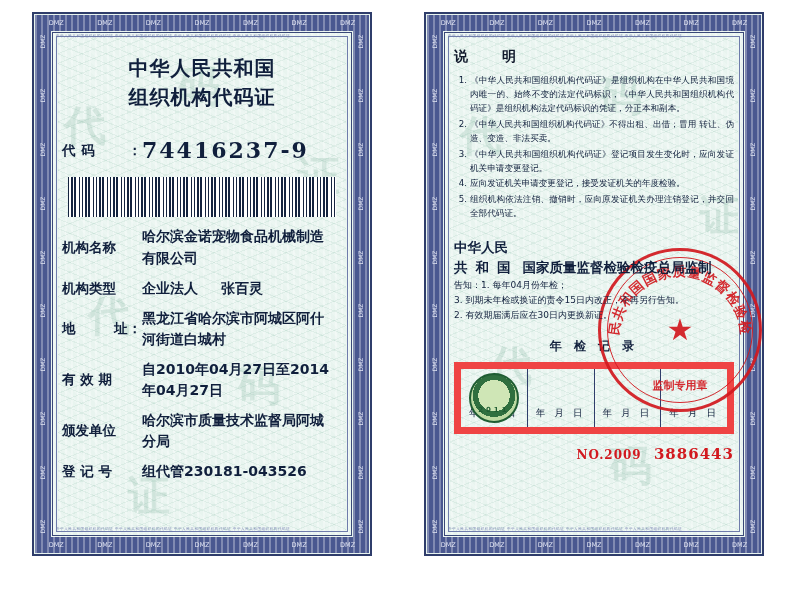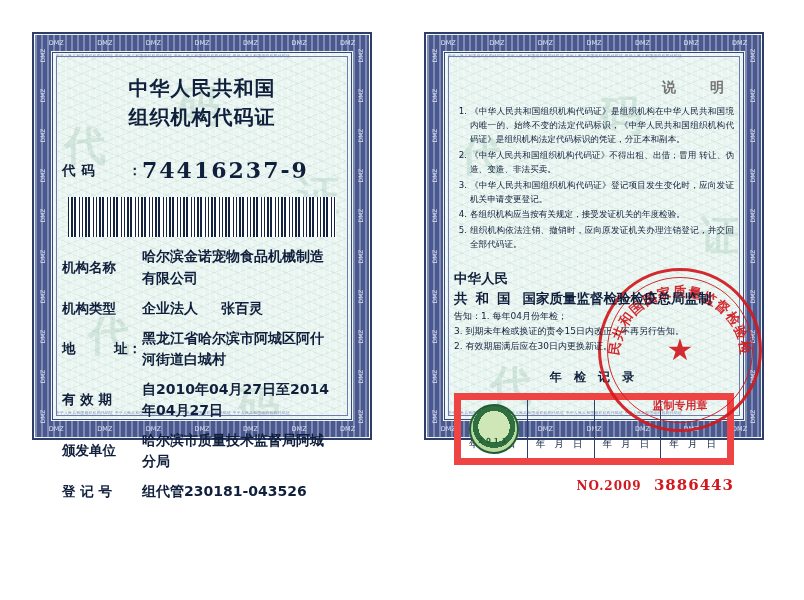--- a/index.html
+++ b/index.html
@@ -7,25 +7,24 @@
     width:804px;height:600px;
     background:#ffffff;
     font-family:"DejaVu Sans","Liberation Sans",sans-serif;
     overflow:hidden;
   }
   .sheet{position:relative;width:804px;height:600px;}
 
   
   .cert{
     position:absolute;
-    top:32px;
-    width:340px;height:408px;
+    top:12px;
+    width:340px;height:544px;
     background:#e8f4ef;
     box-sizing:border-box;
-    border-radius:18px;
   }
   .cert.left{left:32px;}
   .cert.right{left:424px;}
 
   .border-outer{
     position:absolute;inset:0;
     border:2px solid #2f3d6b;
     box-sizing:border-box;
   }
   .border-band{
@@ -135,22 +134,22 @@
         #14233f 0 1px, #fff 1px 3px, #14233f 3px 5px, #fff 5px 6px,
         #14233f 6px 8px, #fff 8px 11px, #14233f 11px 12px, #fff 12px 14px);
   }
   .val.big{font-size:14px;font-weight:bold;}
   .name-val{font-size:14px;font-weight:bold;line-height:1.55;}
   .type-val{font-size:14px;font-weight:bold;}
   .type-val .rep{margin-left:18px;}
 
   
   .sec-title{
-    text-align:right;font-size:14px;font-weight:bold;
-    letter-spacing:10px;margin-top:17px;color:#737373;
+    text-align:left;font-size:14px;font-weight:bold;
+    letter-spacing:10px;margin-top:6px;color:#0f172a;
   }
   .notes{margin-top:8px;font-size:8.6px;line-height:1.62;color:#101f3c;}
   .note{display:flex;margin-bottom:2px;}
   .note .num{flex:0 0 13px;text-align:right;padding-right:3px;}
   .note .txt{flex:1;text-align:justify;}
 
   .issuer{
     margin-top:16px;
     font-size:13.5px;font-weight:bold;line-height:1.5;
     color:#101f3c;position:relative;z-index:3;
@@ -417,21 +416,21 @@
         <div class="note">
           <div class="num">2.</div>
           <div class="txt">《中华人民共和国组织机构代码证》不得出租、出借；冒用 转让、伪造、变造、非法买卖。</div>
         </div>
         <div class="note">
           <div class="num">3.</div>
           <div class="txt">《中华人民共和国组织机构代码证》登记项目发生变化时，应向发证机关申请变更登记。</div>
         </div>
         <div class="note">
           <div class="num">4.</div>
-          <div class="txt">各组织机构应当按有关规定，接受发证机关的年度检验。</div>
+          <div class="txt">应向发证机关申请变更登记，接受发证机关的年度检验。</div>
         </div>
         <div class="note">
           <div class="num">5.</div>
           <div class="txt">组织机构依法注销、撤销时，应向原发证机关办理注销登记，并交回全部代码证。</div>
         </div>
       </div>
 
       <div class="issuer">
         <div>中华人民</div>
         <div class="l2">

